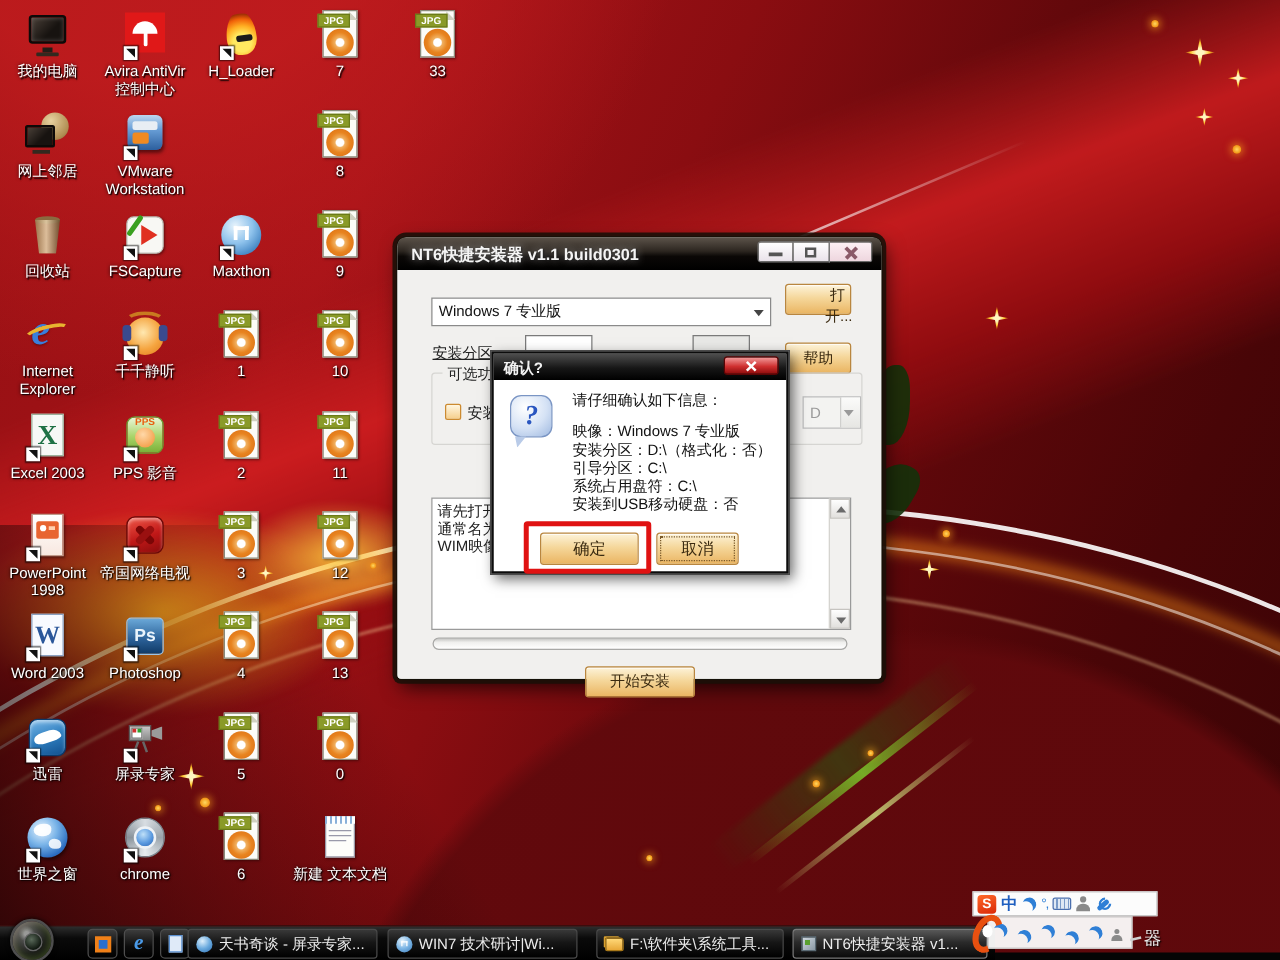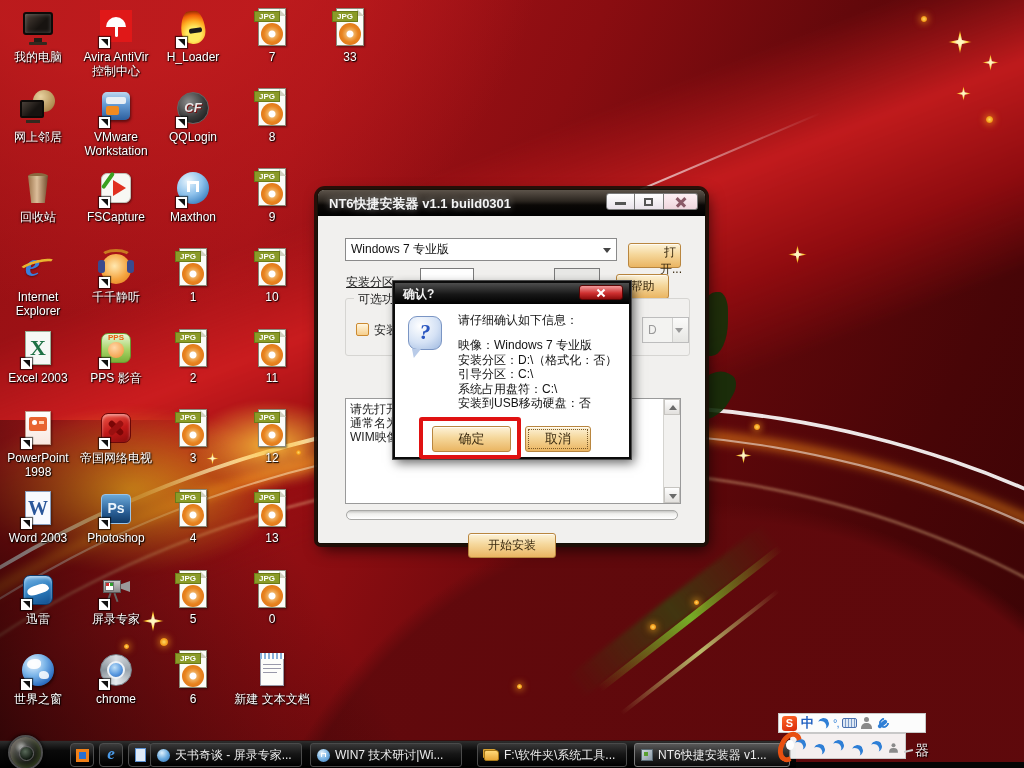--- a/index.html
+++ b/index.html
@@ -63,26 +63,26 @@
   .wbtn { position:relative; width:29px; height:17px; background:linear-gradient(180deg,#fff,#e9e2ea);
     border:1px solid #7a7a7a; border-left:none; }
   .wbtn:first-child { border-left:1px solid #7a7a7a; border-radius:3px 0 0 3px; }
   .wbtn.close { width:34px; border-radius:0 3px 3px 0; background:linear-gradient(180deg,#fdf0f4,#eed6de); }
   .glyph-min { position:absolute; left:8px; bottom:4px; width:11px; height:3px; background:#555; }
   .glyph-max { position:absolute; left:9px; top:4px; width:9px; height:8px; border:2px solid #555; }
   .glyph-x1,.glyph-x2 { position:absolute; left:11px; top:7px; width:12px; height:2.5px; background:#8a5a68; }
   .glyph-x1 { transform:rotate(45deg); } .glyph-x2 { transform:rotate(-45deg); }
   .client { position:absolute; left:0; top:26px; right:0; bottom:0; background:#f1f0ee; border-radius:0 0 3px 3px; }
   .img-combo { left:27px; top:22px; width:272px; height:23px; }
-  .btn-open { position:absolute; left:310px; top:27px; width:53px; height:25px;padding-left:31px; }
+  .btn-open { position:absolute; left:310px; top:11px; width:53px; height:25px;padding-left:31px; }
   .lbl-partition { position:absolute; left:28px; top:58px; font-size:12px; color:#222;text-decoration:underline; }
   .sliver { position:absolute; border:1px solid #7a7a7a; background:#fff; }
   .sliver.s1 { left:102px; top:52px; width:54px; height:24px; }
   .sliver.s2 { left:236px; top:52px; width:46px; height:24px; background:#e8e8e6; }
-  .btn-help { position:absolute; left:298px; top:58px; width:53px; height:25px; }
+  .btn-help { position:absolute; left:310px; top:58px; width:53px; height:25px; }
   .groupbox { position:absolute; left:27px; top:82px; width:345px; height:58px; border:1px solid #d6d5d2; border-radius:3px; }
   .group-label { position:absolute; left:8px; top:-8px; padding:0 4px; background:#f1f0ee; font-size:12px; color:#222; }
   .checkbox { position:absolute; left:10px; top:24px; width:13px; height:13px; border:1px solid #cc8a30; border-radius:2px;
     background:linear-gradient(180deg,#fff6e0,#f6cf8c); }
   .cb-label { position:absolute; left:28px; top:23px; font-size:12px; color:#222; }
   .drive-combo { left:296px; top:18px; width:47px; height:26px; background:#f3f3f1; border-color:#bdbdbd; color:#9a9a9a; }
   .drive-combo .combo-arrow { border-top-color:#9a9a9a; }
   .drive-combo .dd-btn { position:absolute; right:0; top:0; bottom:0; width:16px; border-left:1px solid #cfcfcd;
     background:linear-gradient(180deg,#fbfbfa,#e6e6e3); }
   .textarea { position:absolute; left:27px; top:182px; width:336px; height:106px; background:#fff; border:1px solid #9a9a9a; }
@@ -267,30 +267,20 @@
         <div class="icon-art">
           <div style="position:absolute;left:6px;top:4px;width:28px;height:28px;border-radius:5px;background:linear-gradient(180deg,#bdd6ee,#6aa0d8 40%,#2c5f9e);box-shadow:1px 2px 3px rgba(0,0,0,.5)"></div>
           <div style="position:absolute;left:10px;top:9px;width:20px;height:7px;background:#e8eef4;border-radius:2px"></div>
           <div style="position:absolute;left:10px;top:18px;width:13px;height:9px;background:#f08a20;border-radius:2px"></div>
           <span style="position:absolute;left:3px;bottom:0;width:11px;height:11px;background:#fff;box-shadow:0 0 1px 1px rgba(0,0,0,.6)">
             <span style="position:absolute;left:2px;top:2px;width:0;height:0;border-top:7px solid #111;border-left:7px solid transparent"></span>
           </span>
         </div>
         <div class="desk-label">VMware Workstation</div>
       </div>
-      <div class="desk-icon" style="left:155px;top:88px">
-        <div class="icon-art">
-          <div style="position:absolute;left:4px;top:4px;width:32px;height:32px;border-radius:50%;background:radial-gradient(circle at 35% 30%,#8a8a8a,#3a3a3a 55%,#101010);border:1px solid #666"></div>
-          <span style="position:absolute;left:0;top:12px;width:40px;text-align:center;font:italic bold 13px 'Liberation Sans',sans-serif;color:#e8e8e8;text-shadow:1px 1px 0 #7a1010">CF</span>
-          <span style="position:absolute;left:3px;bottom:0;width:11px;height:11px;background:#fff;box-shadow:0 0 1px 1px rgba(0,0,0,.6)">
-            <span style="position:absolute;left:2px;top:2px;width:0;height:0;border-top:7px solid #111;border-left:7px solid transparent"></span>
-          </span>
-        </div>
-        <div class="desk-label">QQLogin</div>
-      </div>
       <div class="desk-icon" style="left:234px;top:88px">
         <div class="icon-art">
           <div style="position:absolute;left:6px;top:0;width:28px;height:38px;background:#fcfcf8;border:1px solid #8a8a7a;box-shadow:1px 1px 2px rgba(0,0,0,.45)"></div>
           <div style="position:absolute;left:27px;top:1px;width:0;height:0;border-bottom:7px solid #d0d0c0;border-right:7px solid transparent"></div>
           <span style="position:absolute;left:2px;top:3px;width:26px;height:11px;background:#8a9a28;color:#fff;font:bold 8px 'Liberation Sans',sans-serif;line-height:10px;text-align:center;border:1px solid #6a7a18">JPG</span>
           <div style="position:absolute;left:9px;top:15px;width:22px;height:22px;border-radius:50%;background:radial-gradient(circle,#fff 0 3px,#f0b060 4px,#e88420 8px,#d86a10)"></div>
         </div>
         <div class="desk-label">8</div>
       </div>
       <div class="desk-icon" style="left:0px;top:168px">

